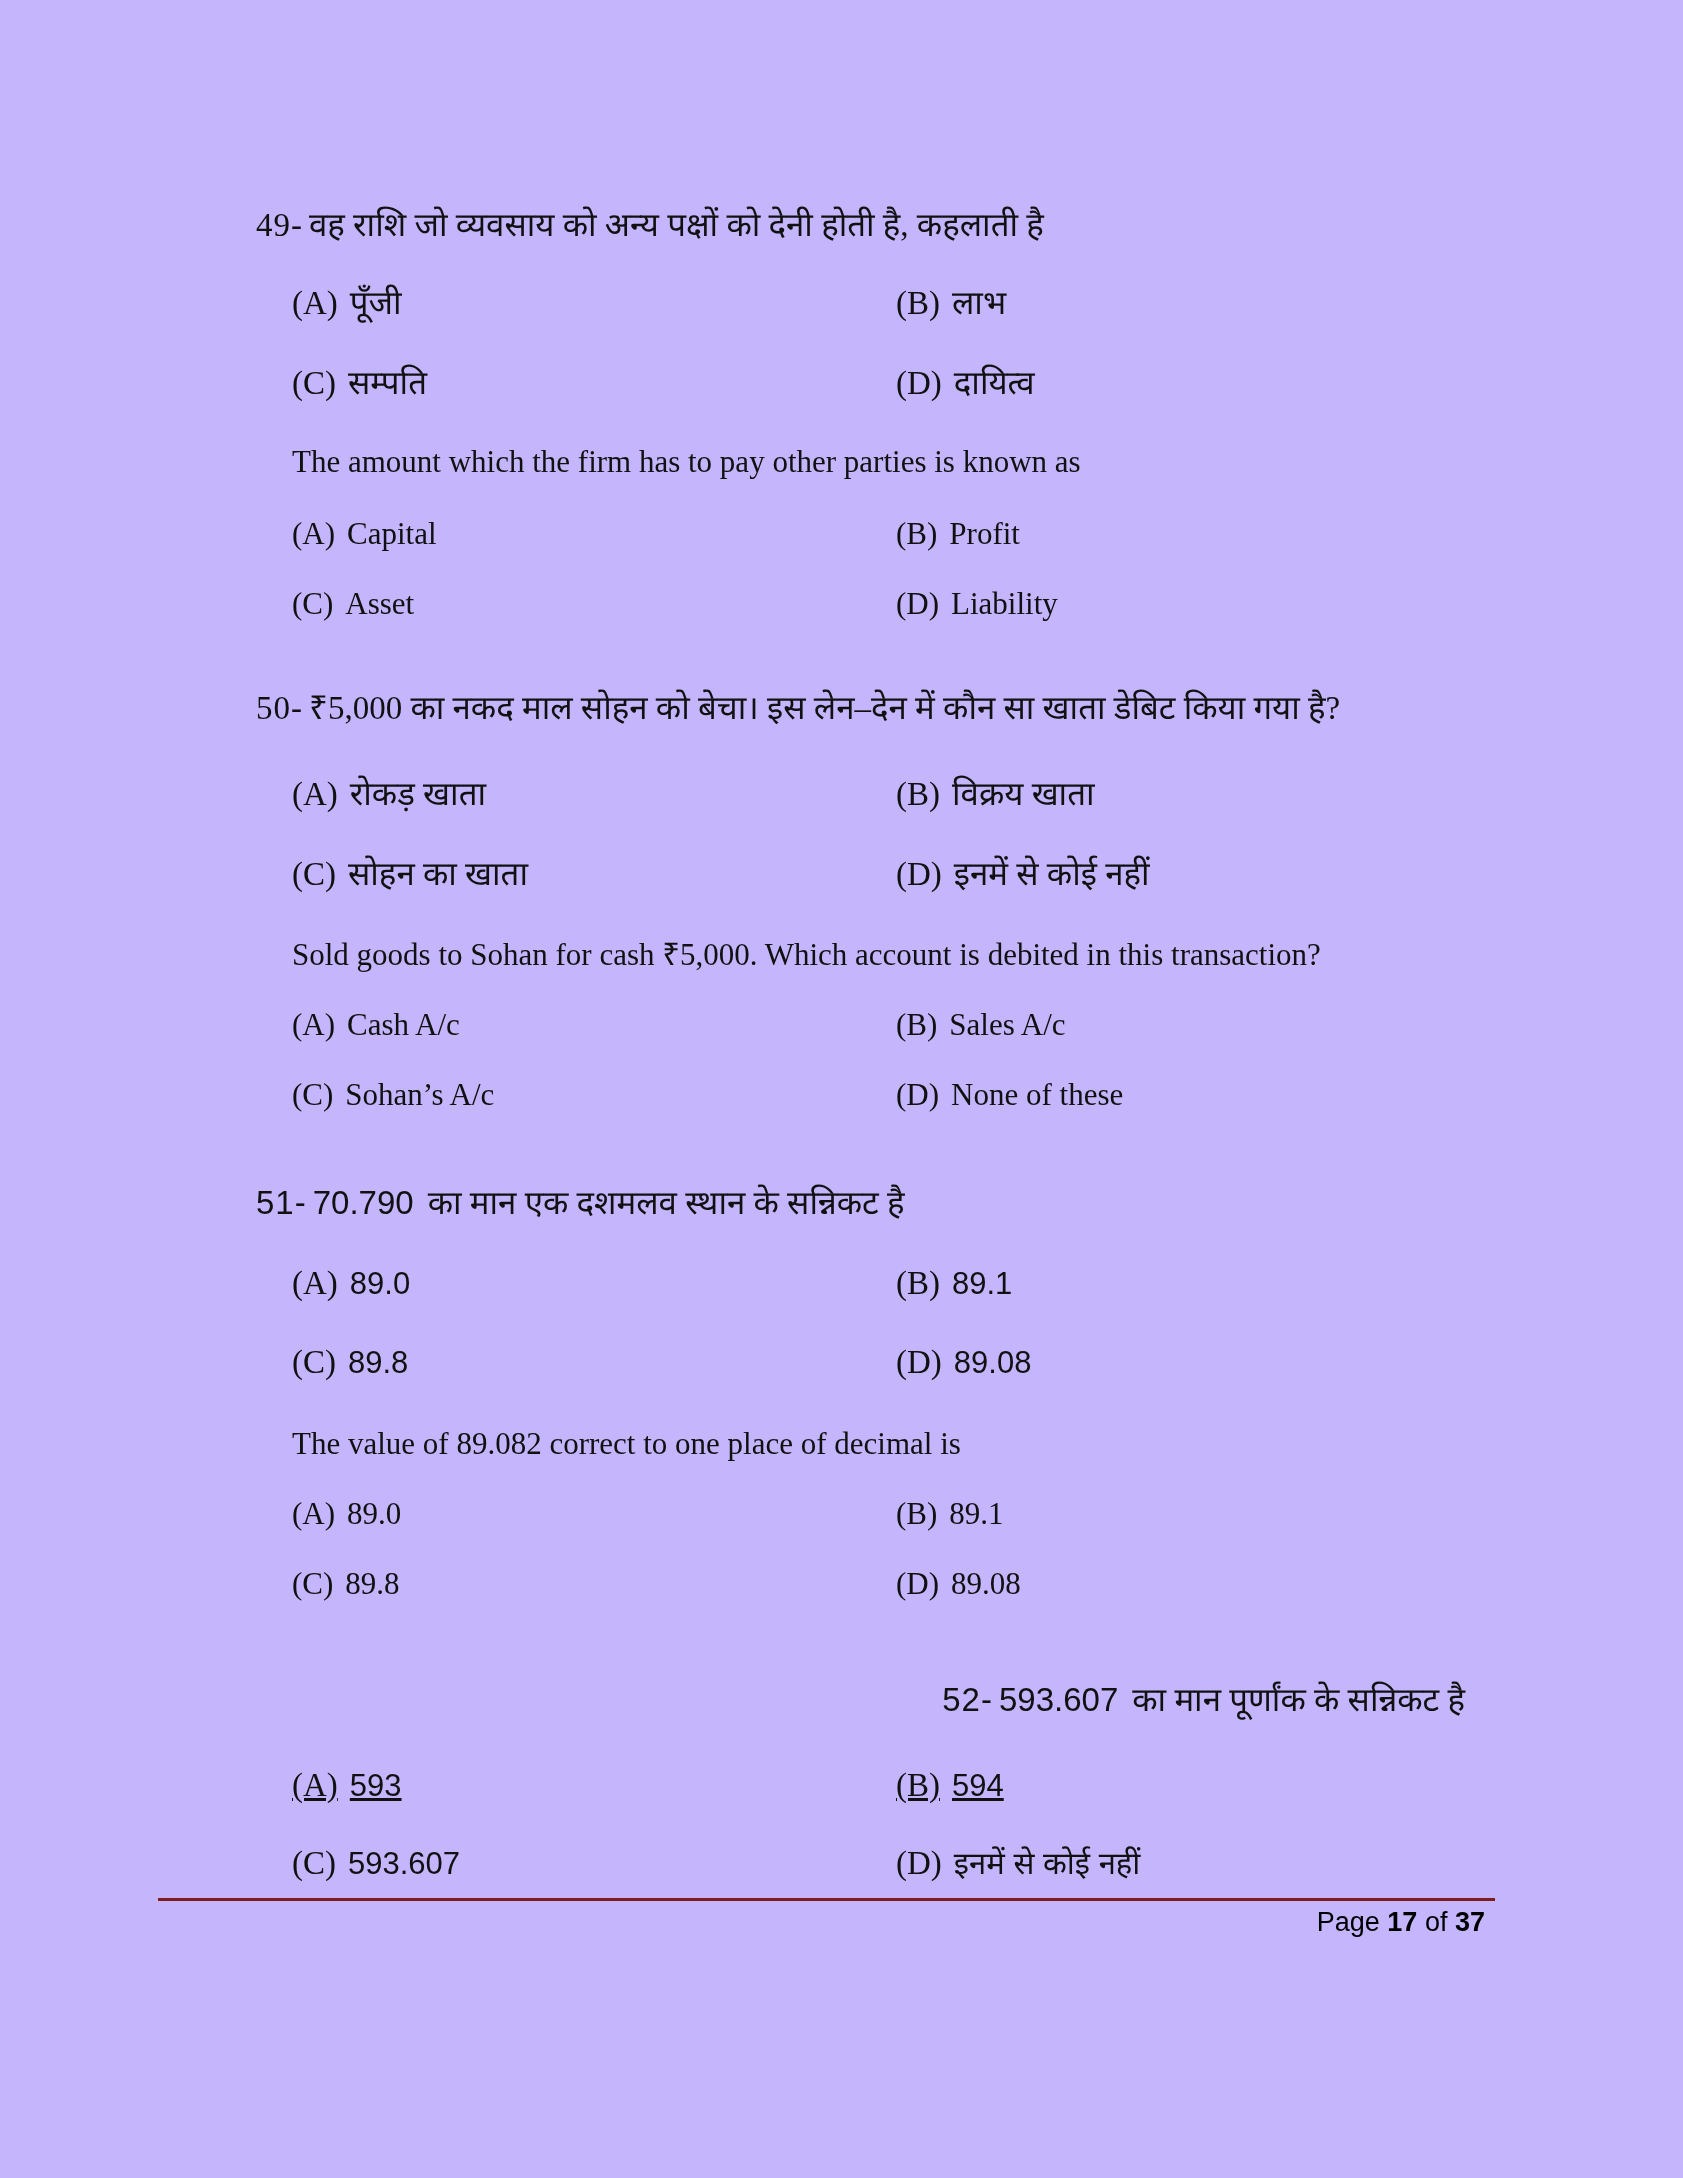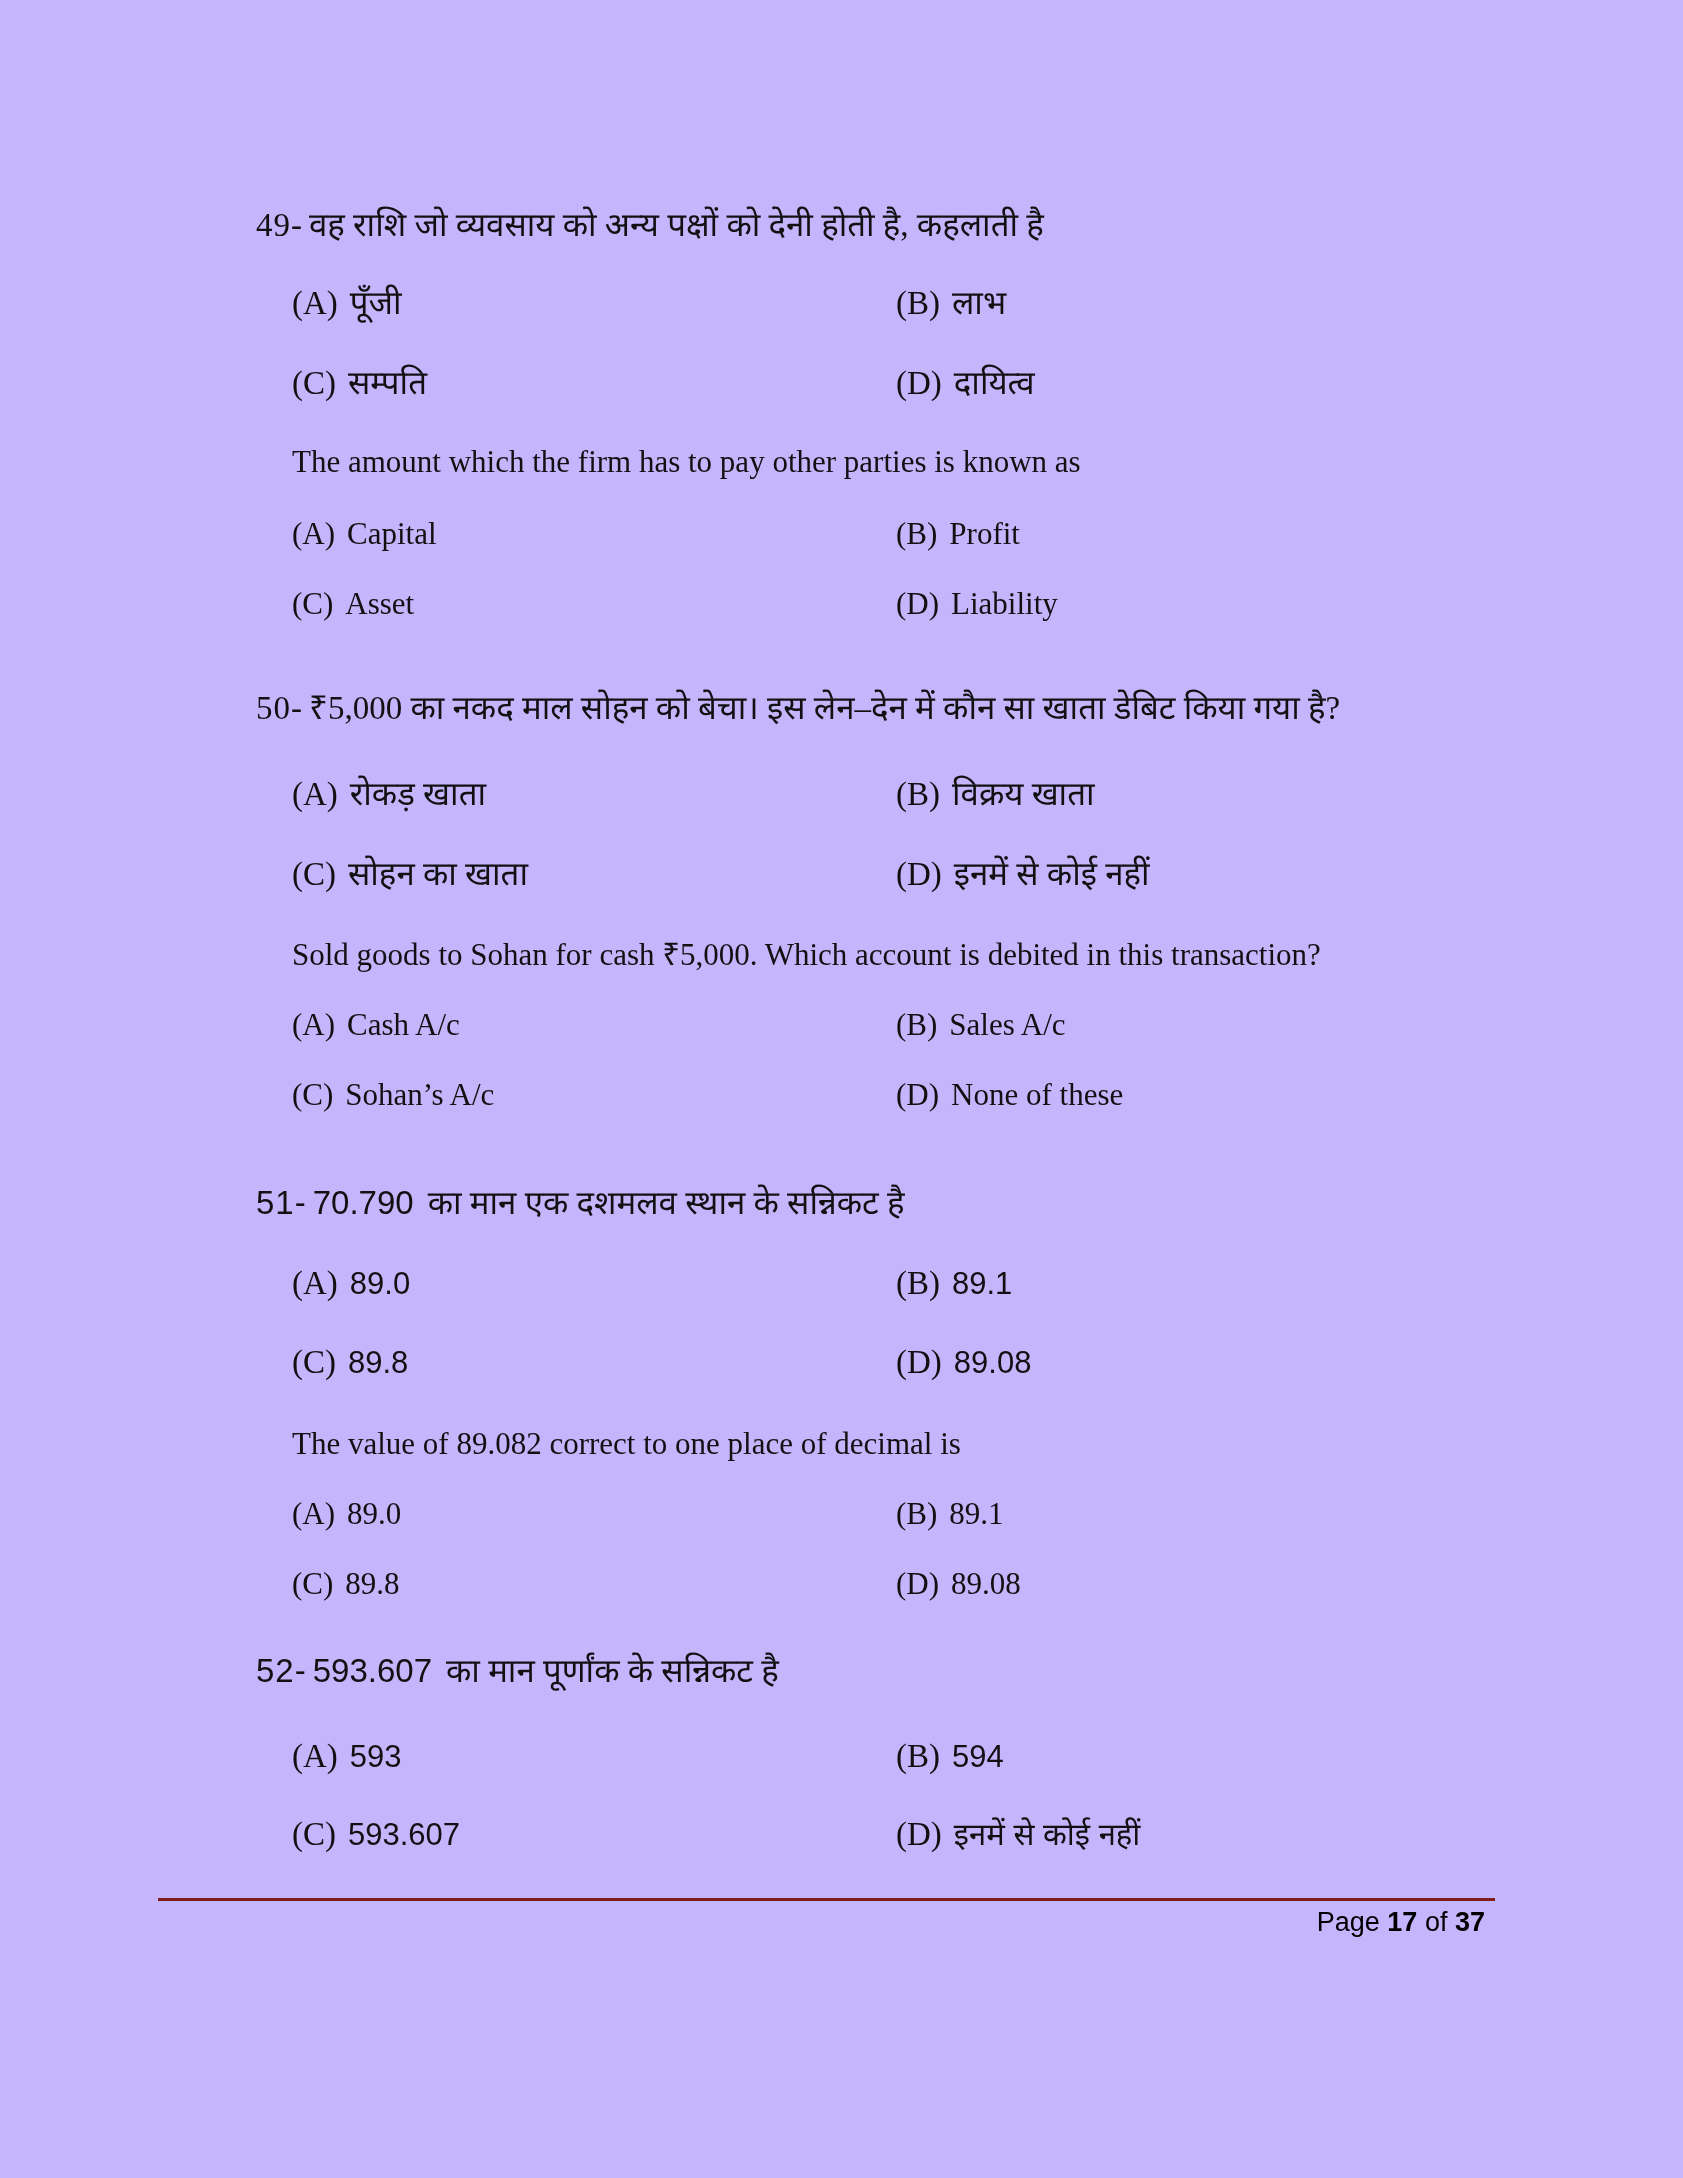--- a/index.html
+++ b/index.html
@@ -32,23 +32,23 @@
   .opt + .opt { flex: 1 1 auto; }
   .opt-label { margin-right: 12px; }
   .sans-vals .opt-text { font-family: "Liberation Sans", sans-serif; font-size: 31px; }
 
   .stem-en { margin-left: 36px; }
 
   
   .mt30 { margin-top: 30px; } .mt29 { margin-top: 29px; }
   .mt31 { margin-top: 31px; } .mt32 { margin-top: 32px; }
   .mt34 { margin-top: 34px; } .mt36 { margin-top: 36px; }
-  .mt37 { margin-top: 37px; }
+  .mt37 { margin-top: 37px; text-decoration: underline; }
   .mt55 { margin-top: 54px; }
-  .mt65 { margin-top: 64px; } .mt70 { margin-top: 43px; }
+  .mt65 { margin-top: 64px; } .mt70 { margin-top: 72px; text-align: right; }
 
   .footer {
     position: absolute;
     left: 158px; right: 188px; top: 1898px;
     border-top: 3px solid #7f1d1d;
   }
   .footer-text {
     text-align: right;
     padding-right: 10px;
     margin-top: 6px;

